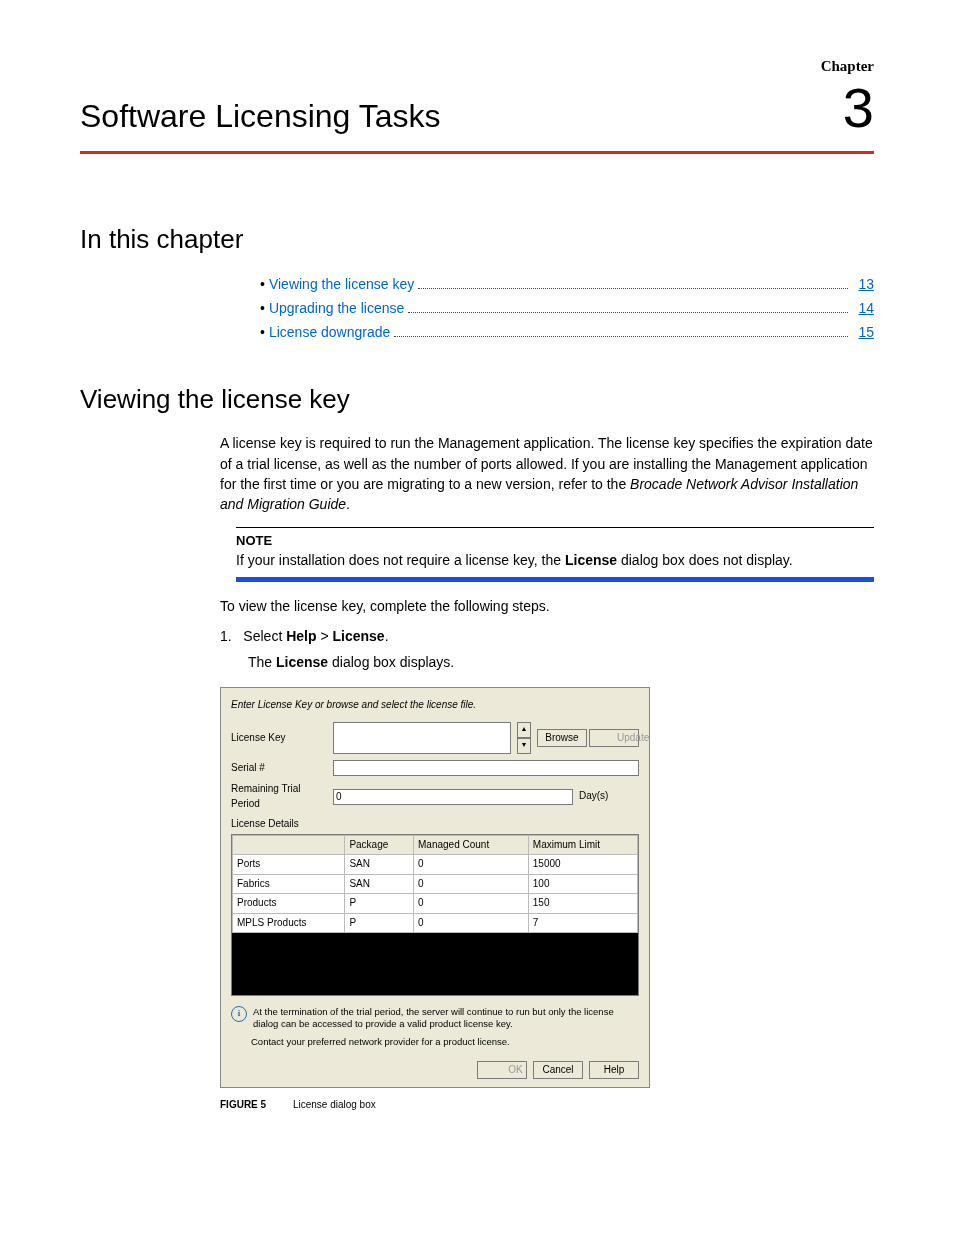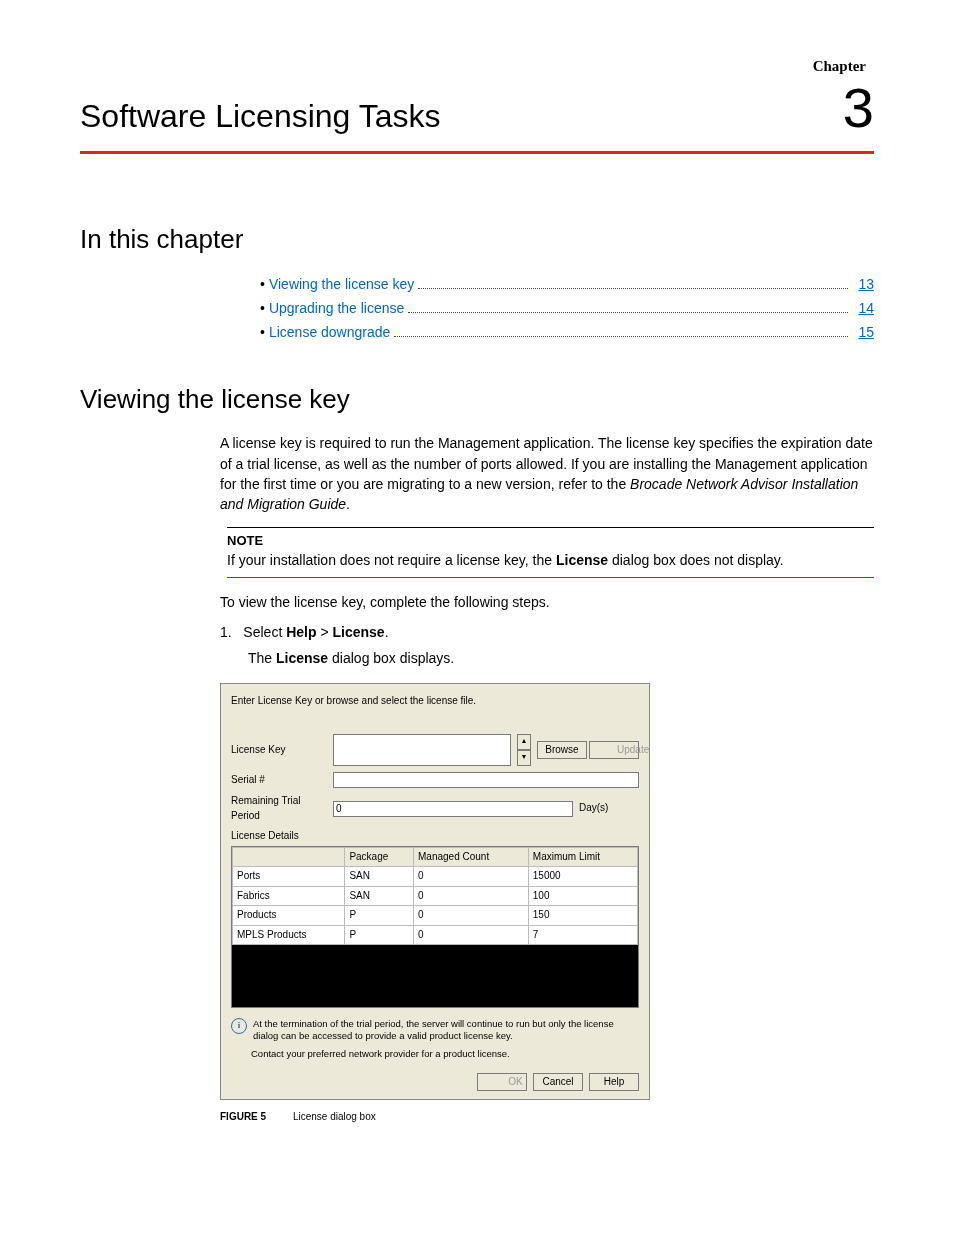--- a/index.html
+++ b/index.html
@@ -14,21 +14,21 @@
     padding: 80px 80px 60px 80px;
     box-sizing: border-box;
     width: 954px;
   }
   .header-row {
     position: relative;
     margin-bottom: 6px;
   }
   .chapter-label {
     position: absolute;
-    right: 8px;
+    right: 0;
     top: -22px;
     font-size: 15px;
     font-weight: bold;
     font-family: Georgia, 'Times New Roman', serif;
   }
   .chapter-number {
     position: absolute;
     right: 0;
     top: 0;
     font-size: 56px;
@@ -76,23 +76,23 @@
   .toc-page { color: #0066cc; min-width: 22px; text-align: right; }
   .body-block {
     margin-left: 140px;
     font-size: 14px;
     line-height: 1.45;
   }
   .body-block p { margin: 0 0 10px 0; }
   .italic { font-style: italic; }
   .note-box {
     border-top: 1px solid #000;
-    border-bottom: 1px solid #1d4ed8;
+    border-bottom: 5px solid #1d4ed8;
     padding: 4px 0 6px 0;
-    margin: 12px 0 14px 7px;
+    margin: 12px 0 14px 16px;
   }
   .note-label { font-weight: bold; font-size: 13px; }
   .step { margin: 8px 0 6px 0; }
   .step-indent { margin-left: 28px; margin-top:6px; margin-bottom:14px;}
   .bold { font-weight: bold; }
 
   
   .dialog {
     width: 430px;
     background: #ece9d8;
@@ -227,21 +227,21 @@
 
     <div class="step">
       <span>1.</span>&nbsp;&nbsp;
       <span>Select </span><span class="bold">Help</span><span> &gt; </span><span class="bold">License</span><span>.</span>
     </div>
     <div class="step-indent">
       <span>The </span><span class="bold">License</span><span> dialog box displays.</span>
     </div>
 
     <div class="dialog">
-      <div style="margin-bottom:26px;">Enter License Key or browse and select the license file.</div>
+      <div style="margin-bottom:10px;font-style:italic;">Enter License Key or browse and select the license file.</div>
 
       <div class="dlg-row">
         <div class="dlg-label">License Key</div>
         <div class="dlg-textarea"></div>
         <div class="spin">
           <div>▲</div>
           <div>▼</div>
         </div>
         <div style="display:flex;flex-direction:row;gap:2px;">
           <div class="dlg-btn">Browse</div>

